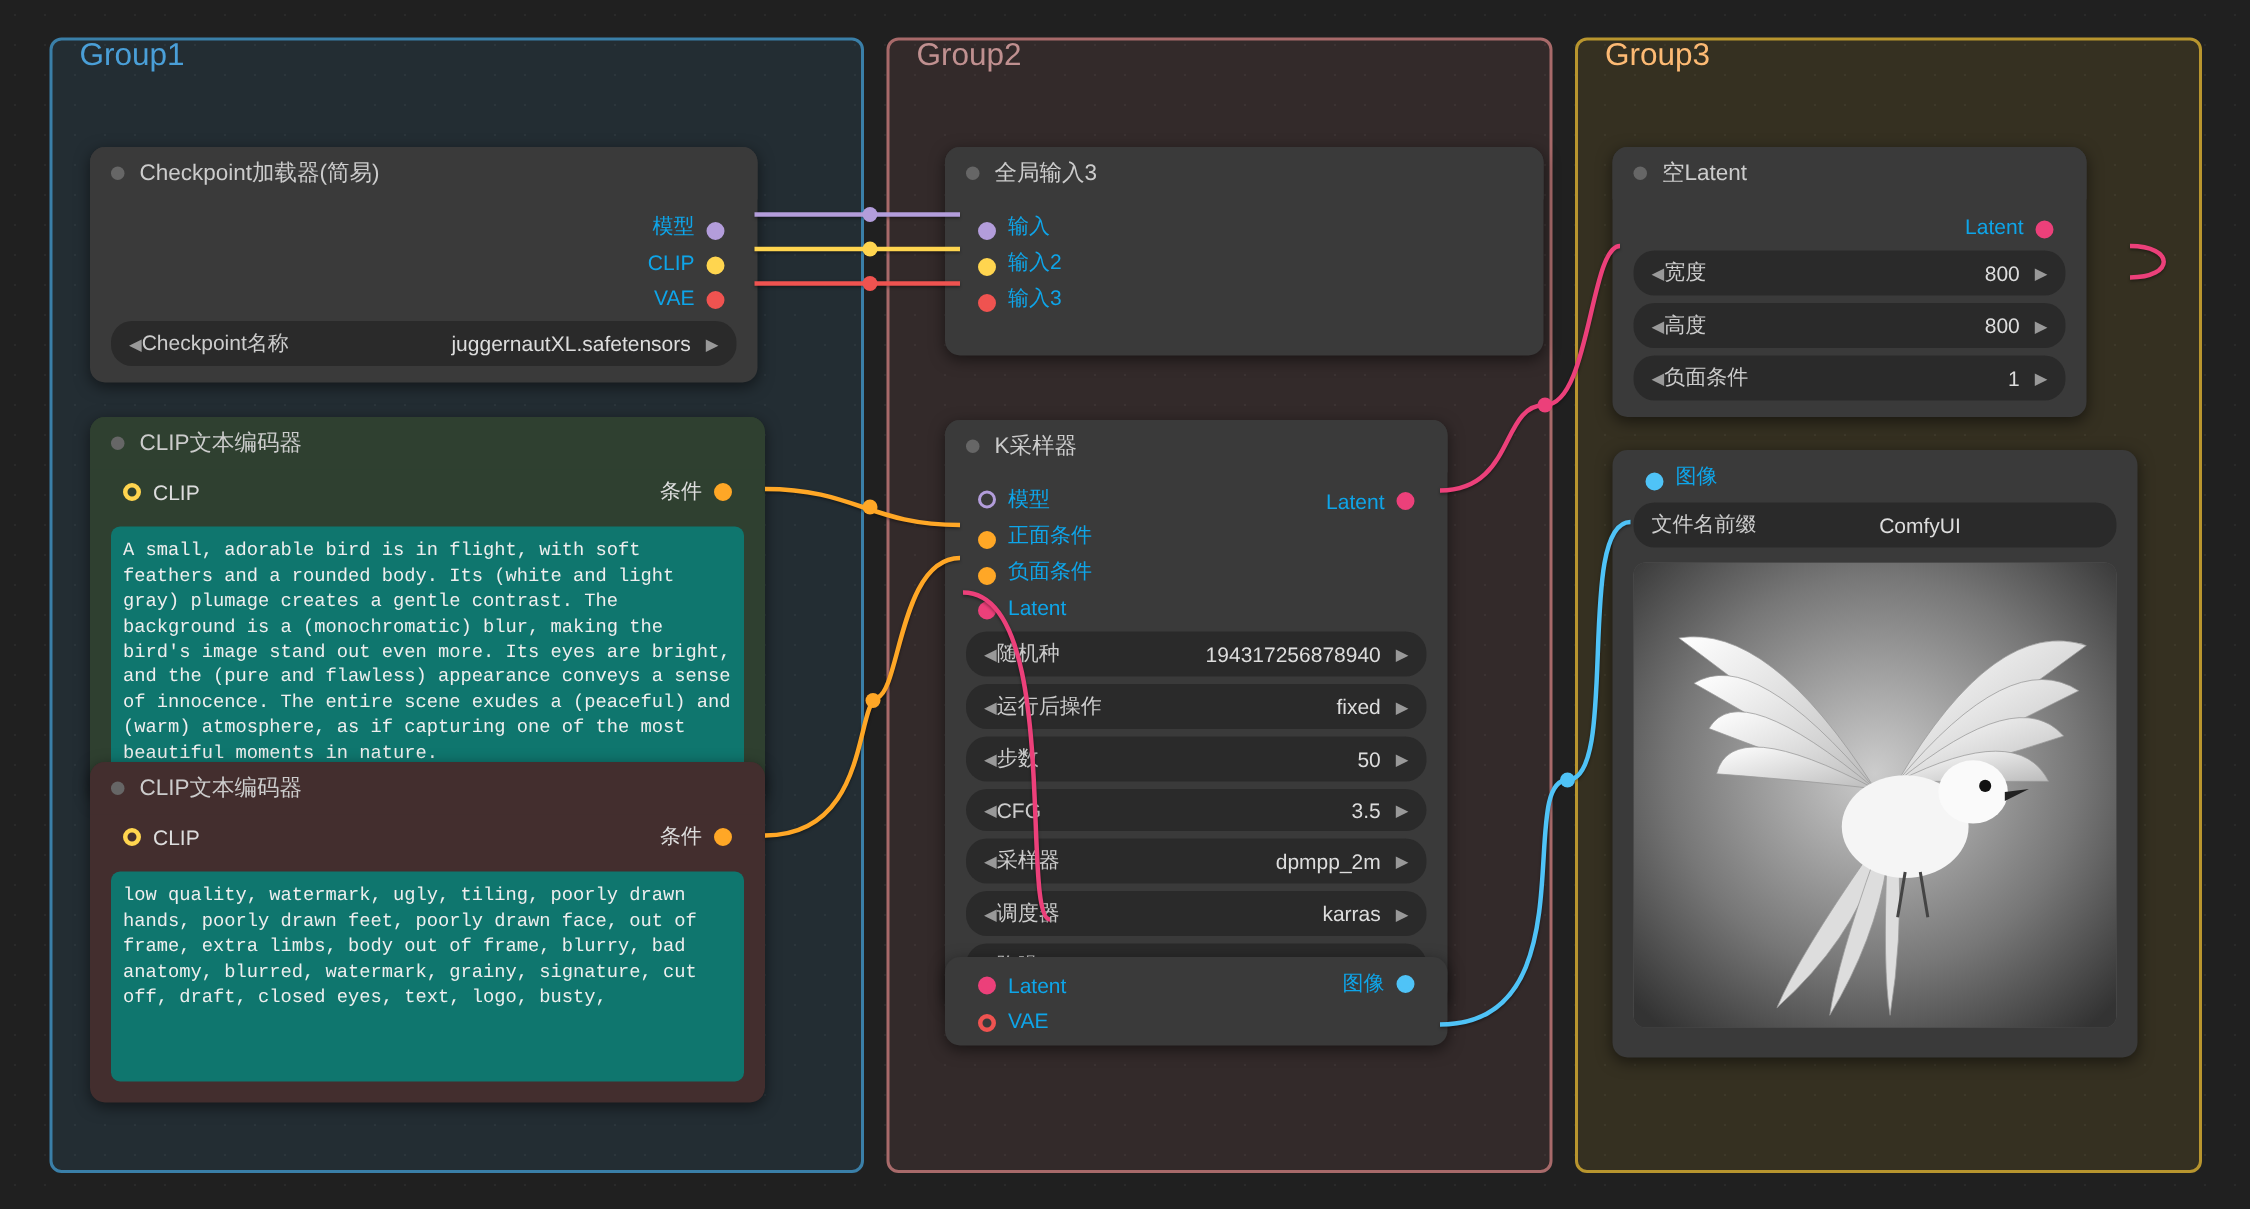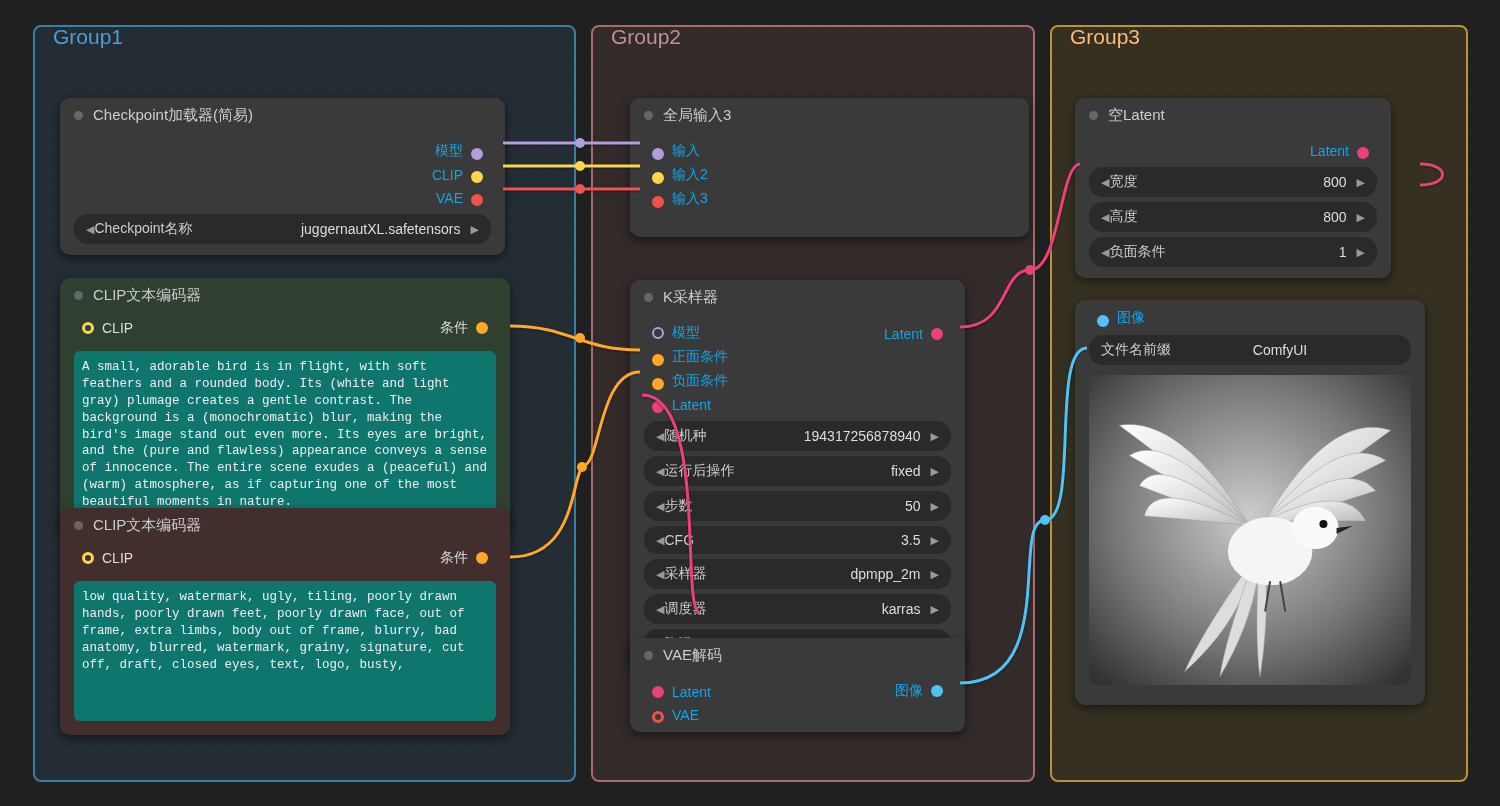--- a/index.html
+++ b/index.html
@@ -233,24 +233,20 @@
     <div class="widget">
           <span class="arrow">◀</span>
           <span class="wlabel">降噪</span>
           <span class="wval">1.00</span>
           <span class="arrow">▶</span>
         </div>
   </div>
 </div>
 
 <div class="node dark" style="left:630px;top:638px;width:335px">
-  <div class="node-header">
-        <span class="hdr-dot"></span>
-        <span>VAE解码</span>
-      </div>
   <div class="node-body">
     <div class="slot" style="justify-content:space-between">
       <span style="display:flex;align-items:center">
             <span class="port filled p-latent"></span>
             <span>Latent</span>
           </span>
       <span style="display:flex;align-items:center">
             <span>图像</span>
             <span class="port filled p-image"></span>
           </span>

